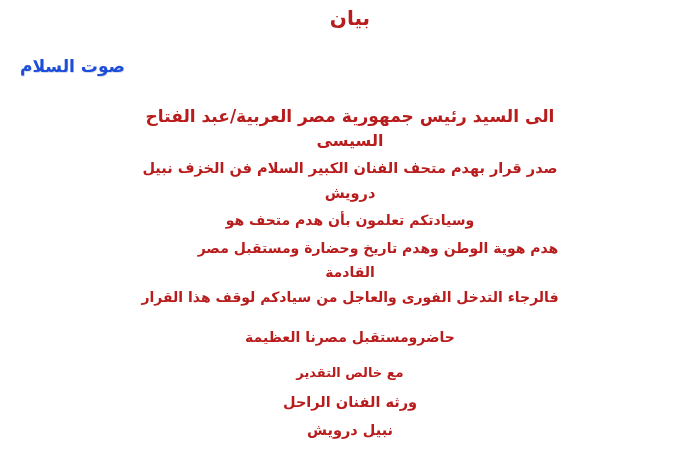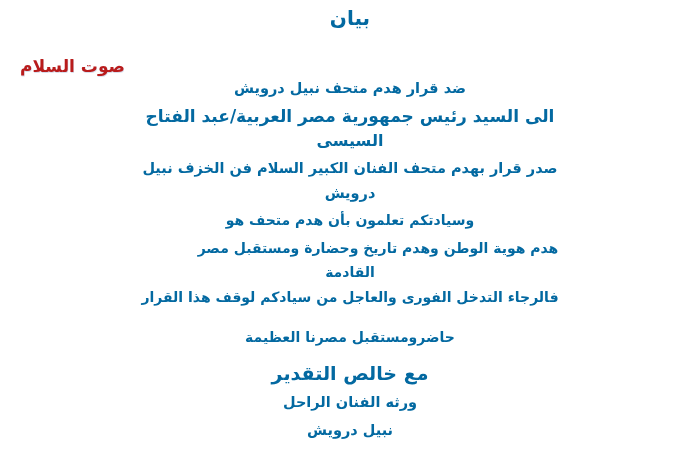--- a/index.html
+++ b/index.html
@@ -14,64 +14,63 @@
     background: #ffffff;
     overflow: hidden;
     font-family: "DejaVu Sans", sans-serif;
   }
   .line {
     position: absolute;
     left: 0;
     width: 700px;
     direction: rtl;
     text-align: center;
-    color: #0369a1;
+    color: #b91c1c;
     font-weight: 700;
     white-space: nowrap;
   }
   .heading        { top: 4px;   font-size: 20px; line-height: 28px; }
   .museum-title   { top: 37px;  font-size: 23px; line-height: 32px; }
   .subject        { top: 77px;  font-size: 14.5px; line-height: 23px; }
   .addr1          { top: 103px; font-size: 17px; line-height: 26px; }
   .addr2          { top: 129px; font-size: 16px; line-height: 24px; }
   .body1a         { top: 156px; font-size: 14.5px; line-height: 24px; }
   .body1b         { top: 181px; font-size: 14.5px; line-height: 24px; }
   .body2          { top: 208px; font-size: 14px; line-height: 24px; }
   .body3a         { top: 236px; font-size: 14px; line-height: 24px; padding-left: 28px; }
   .body3b         { top: 260px; font-size: 14px; line-height: 24px; }
   .body4a         { top: 287px; font-size: 14px; line-height: 21px; }
   .body4b         { top: 307px; font-size: 14px; line-height: 21px; }
   .body4c         { top: 327px; font-size: 14px; line-height: 21px; }
-  .closing        { top: 361px; font-size: 19px; line-height: 24px; }
+  .closing        { top: 361px; font-size: 13px; line-height: 24px; }
   .sig1           { top: 390px; font-size: 14.5px; line-height: 24px; }
   .sig2           { top: 418px; font-size: 14.5px; line-height: 24px; }
   .logo {
     position: absolute;
     top: 55px;
     left: 20px;
     direction: rtl;
     font-size: 17px;
     line-height: 22px;
     font-weight: 700;
     letter-spacing: 0.5px;
     white-space: nowrap;
     text-shadow: 0.5px 0.5px 0 rgba(200,210,230,0.7);
   }
 </style>
 </head>
 <body>
 
 <div class="page">
 
-  <div class="logo" style="color: #b91c1c;">صوت السلام</div>
+  <div class="logo" style="color: #1d4ed8;">صوت السلام</div>
 
   <div class="line heading">بيان</div>
 
 
-  <div class="line subject">ضد قرار هدم متحف نبيل درويش</div>
 
   <div class="line addr1">الى السيد رئيس جمهورية مصر العربية/عبد الفتاح</div>
 
   <div class="line addr2">السيسى</div>
 
   <div class="line body1a">صدر قرار بهدم متحف الفنان الكبير السلام فن الخزف نبيل</div>
 
   <div class="line body1b">درويش</div>
 
   <div class="line body2">وسيادتكم تعلمون بأن هدم متحف هو</div>

